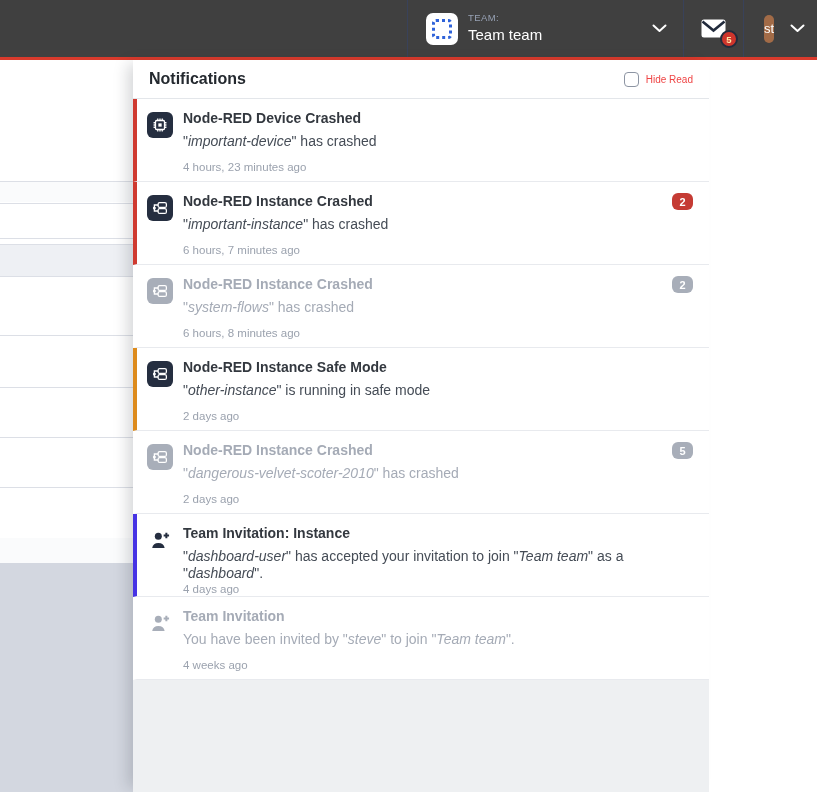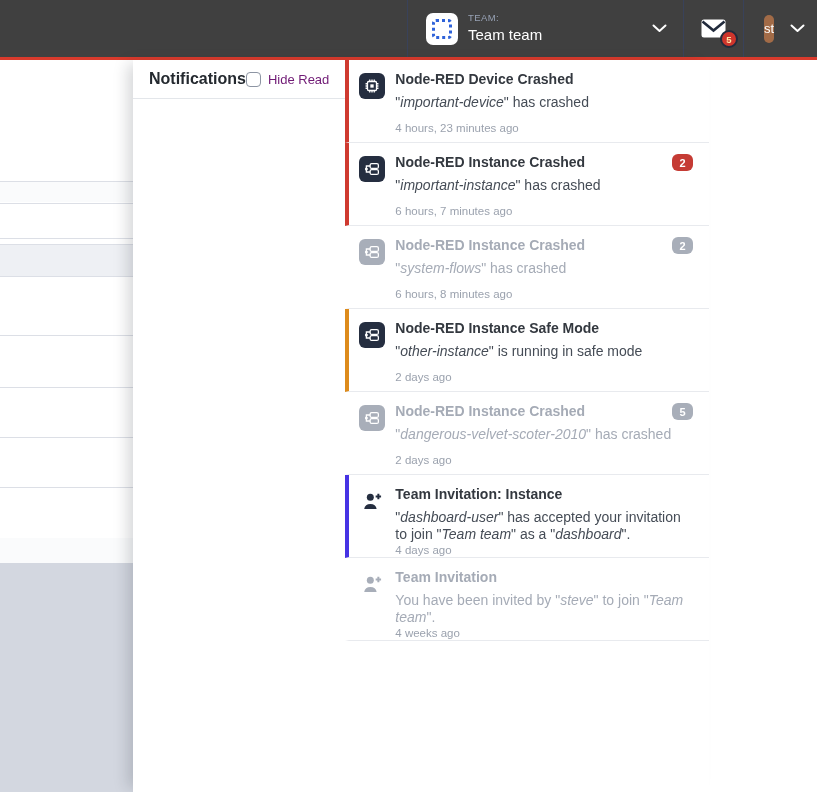--- a/index.html
+++ b/index.html
@@ -45,33 +45,33 @@
 
   
   .page-bg { position:absolute; top:60px; left:0; width:140px; bottom:0; background:#ffffff; }
   .pg-line { position:absolute; left:0; width:100%; height:1px; background:#dcdfe6; }
   .pg-row  { position:absolute; left:0; width:100%; }
 
   
   .drawer {
     position:absolute; top:60px; left:133px; width:576px; bottom:0;
     background:#ffffff; box-shadow:-9px 0 14px -4px rgba(20,25,40,.18);
-    display:flex; flex-direction:row;
+    display:flex; flex-direction:column;
   }
   .drawer-header {
     height:39px; flex:0 0 auto; border-bottom:1px solid #e3e6ea;
     display:flex; align-items:center; padding:0 16px;
   }
   .drawer-title { font-size:16px; font-weight:bold; color:#24292f; }
   .hide-read { margin-left:auto; display:flex; align-items:center; gap:7px; cursor:pointer; }
   .hide-read input {
     appearance:none; -webkit-appearance:none; width:15px; height:15px;
     border:1.4px solid #8d95a3; border-radius:4px; background:#fff; cursor:pointer;
   }
-  .hide-read span { font-size:13px; color:#701a75; }
+  .hide-read span { font-size:10px; color:#ef4444; }
 
   .notif {
     height:83px; flex:0 0 auto; display:flex; gap:10px;
     padding:11px 16px 6px 10px; border-bottom:1px solid #e8eaee;
     border-left:4px solid transparent; cursor:pointer; background:#fff;
   }
   .icon-wrap { flex:0 0 auto; margin-top:2px; }
   .tile {
     width:26px; height:26px; border-radius:6px; background:#252e40;
     display:flex; align-items:center; justify-content:center;

